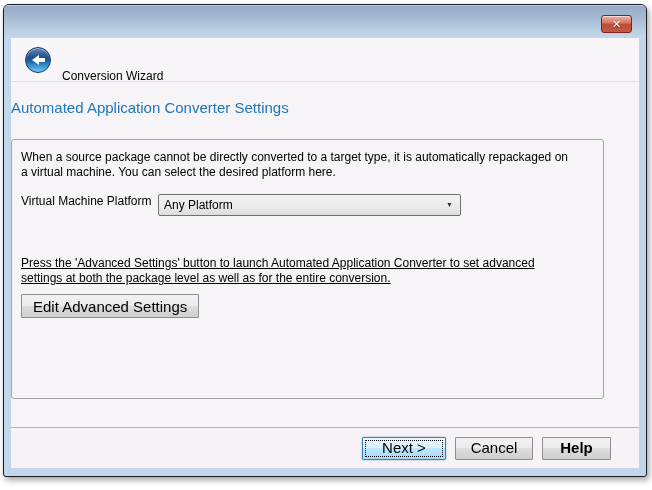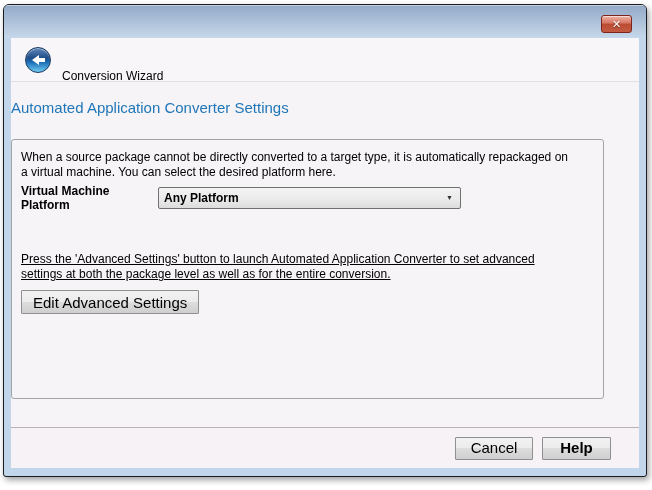--- a/index.html
+++ b/index.html
@@ -83,22 +83,22 @@
     border: 1px solid #a3a3a3;
     border-radius: 3px;
     padding: 7px 9px;
   }
   .group-box p {
     width: 552px;
     font-size: 12px; line-height: 15px; color: #000;
   }
   .intro { margin-top: 3px; }
   .platform-row {
-    margin-top: 4px;
-    display: flex; align-items: center; font-weight: bold;
+    margin-top: 14px;
+    display: flex; align-items: flex-start;
   }
   .platform-label { width: 137px; font-size: 12px; color: #000; flex: 0 0 137px; }
   .combo {
     width: 303px; height: 22px;
     border: 1px solid #707070;
     border-radius: 2px;
     background: linear-gradient(#f3f3f3, #ebebeb 55%, #dcdcdc);
     position: relative;
     font-size: 12px; color: #000;
     line-height: 20px; padding-left: 5px;
@@ -185,19 +185,23 @@
             </div>
           </div>
 
           <p class="advanced-text">Press the 'Advanced Settings' button to launch Automated Application Converter to set advanced settings at both the package level as well as for the entire conversion.</p>
 
           <button class="win-btn adv-btn">Edit Advanced Settings</button>
         </div>
       </div>
 
       <div class="footer">
+        <button class="win-btn btn-next">
+          <span>Next &gt;</span>
+          <span class="focus-rect"></span>
+        </button>
         <button class="win-btn btn-cancel">Cancel</button>
         <button class="win-btn btn-help">Help</button>
       </div>
 
     </div>
   </div>
 </div>
 
 </body></html>

